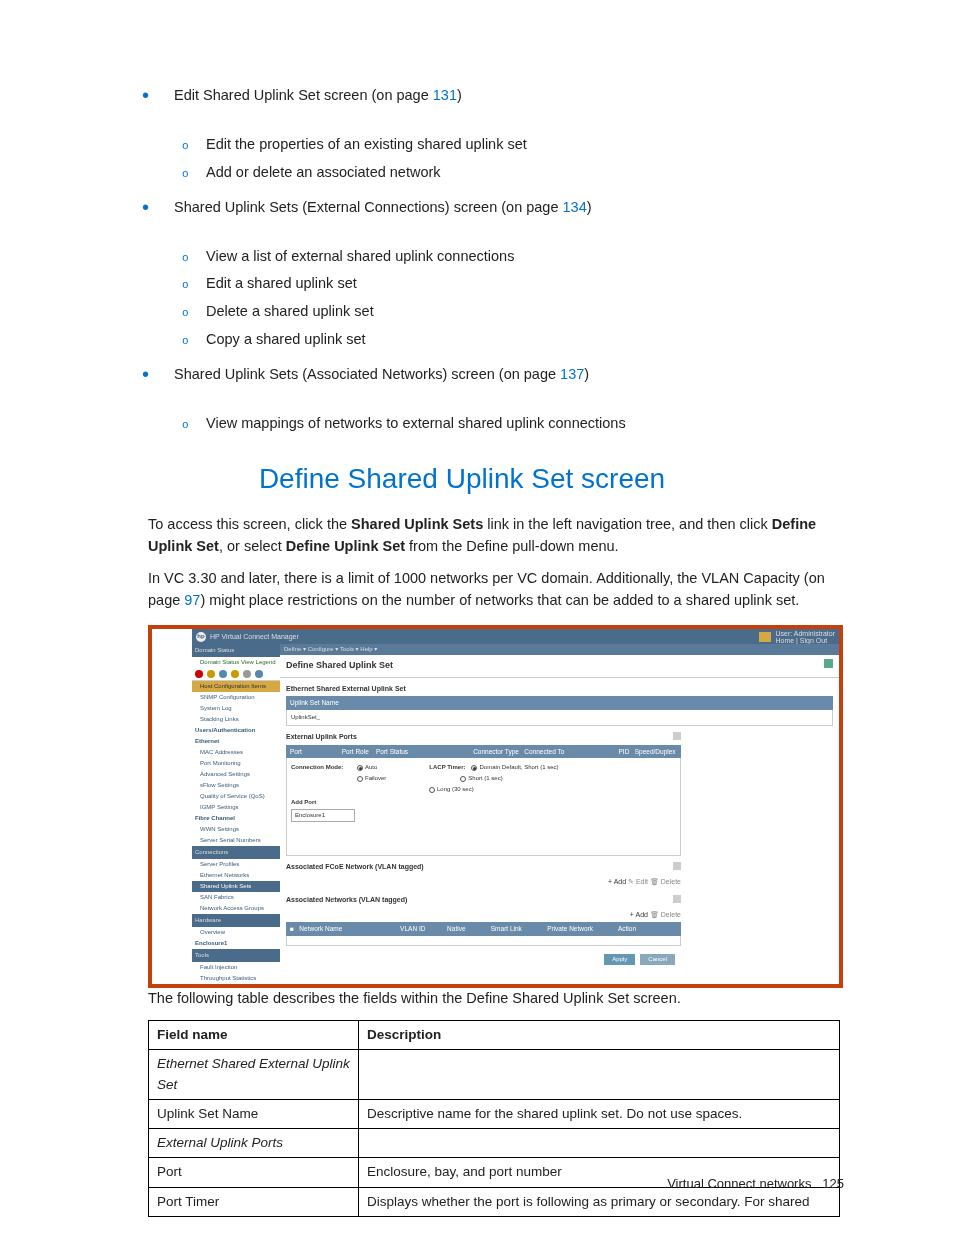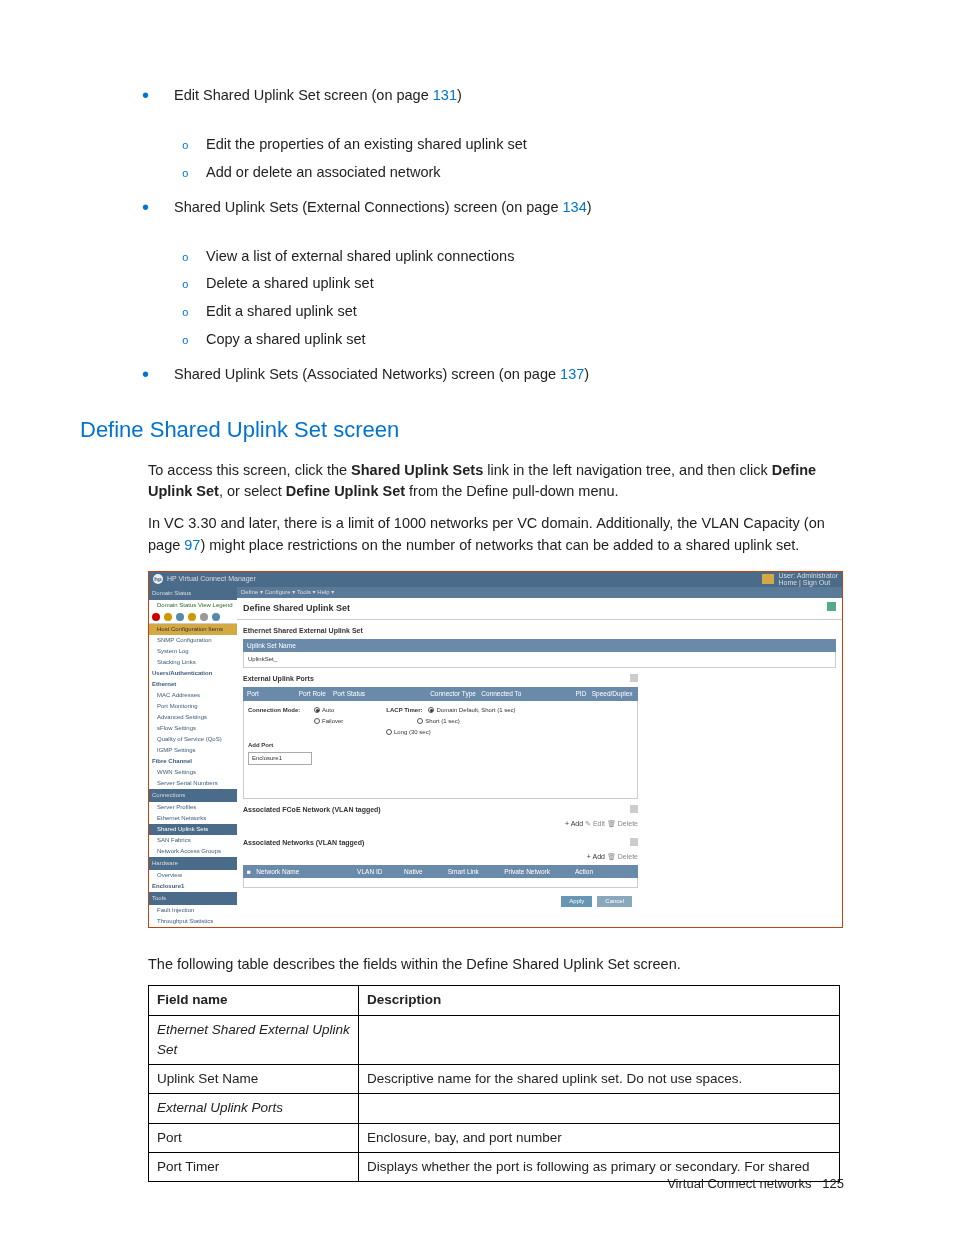--- a/index.html
+++ b/index.html
@@ -32,33 +32,35 @@
     font-family: "Courier New", monospace;
     color: #0073cf;
     font-size: 11px;
     display: inline-block;
     width: 24px;
     margin-left: -24px;
   }
   a.page-link { color: #0073cf; text-decoration: none; }
   h1.section-head {
     font-weight: 300;
-    font-size: 22px;
+    font-size: 28px;
     color: #0073cf;
     margin: 24px 0 14px -30px;
+    text-align: center;
   }
   p.body { margin: 0 0 10px 38px; }
   strong { font-weight: bold; }
   .screenshot {
-    margin: 14px 0 26px 38px;
+    margin: 14px 0 0 38px;
     width: 695px;
-    border: 1px solid #c2410c;
+    border: 4px solid #c2410c;
     font-size: 7px;
     color: #ddd;
     background:#fff;
+    padding-left:40px;
   }
   .ss-top {
     background:#4a6b8a;
     height:15px;
     display:flex;
     align-items:center;
     padding:0 4px;
     justify-content:space-between;
   }
   .ss-top-left{display:flex;align-items:center;gap:4px;}
@@ -114,27 +116,30 @@
     <span>Edit Shared Uplink Set screen (on page </span><a class="page-link">131</a><span>)</span>
     <ul class="circle-list">
       <li>Edit the properties of an existing shared uplink set</li>
       <li>Add or delete an associated network</li>
     </ul>
   </li>
   <li>
     <span>Shared Uplink Sets (External Connections) screen (on page </span><a class="page-link">134</a><span>)</span>
     <ul class="circle-list">
       <li>View a list of external shared uplink connections</li>
+      <li>Edit a shared uplink set</li>
       <li>Delete a shared uplink set</li>
-      <li>Edit a shared uplink set</li>
       <li>Copy a shared uplink set</li>
     </ul>
   </li>
   <li>
     <span>Shared Uplink Sets (Associated Networks) screen (on page </span><a class="page-link">137</a><span>)</span>
+    <ul class="circle-list">
+      <li>View mappings of networks to external shared uplink connections</li>
+    </ul>
   </li>
 </ul>
 
 <h1 class="section-head">Define Shared Uplink Set screen</h1>
 
 <p class="body">
   <span>To access this screen, click the </span><strong>Shared Uplink Sets</strong><span> link in the left navigation tree, and then click </span><strong>Define Uplink Set</strong><span>, or select </span><strong>Define Uplink Set</strong><span> from the Define pull-down menu.</span>
 </p>
 <p class="body">
   <span>In VC 3.30 and later, there is a limit of 1000 networks per VC domain. Additionally, the VLAN Capacity (on page </span><a class="page-link">97</a><span>) might place restrictions on the number of networks that can be added to a shared uplink set.</span>

